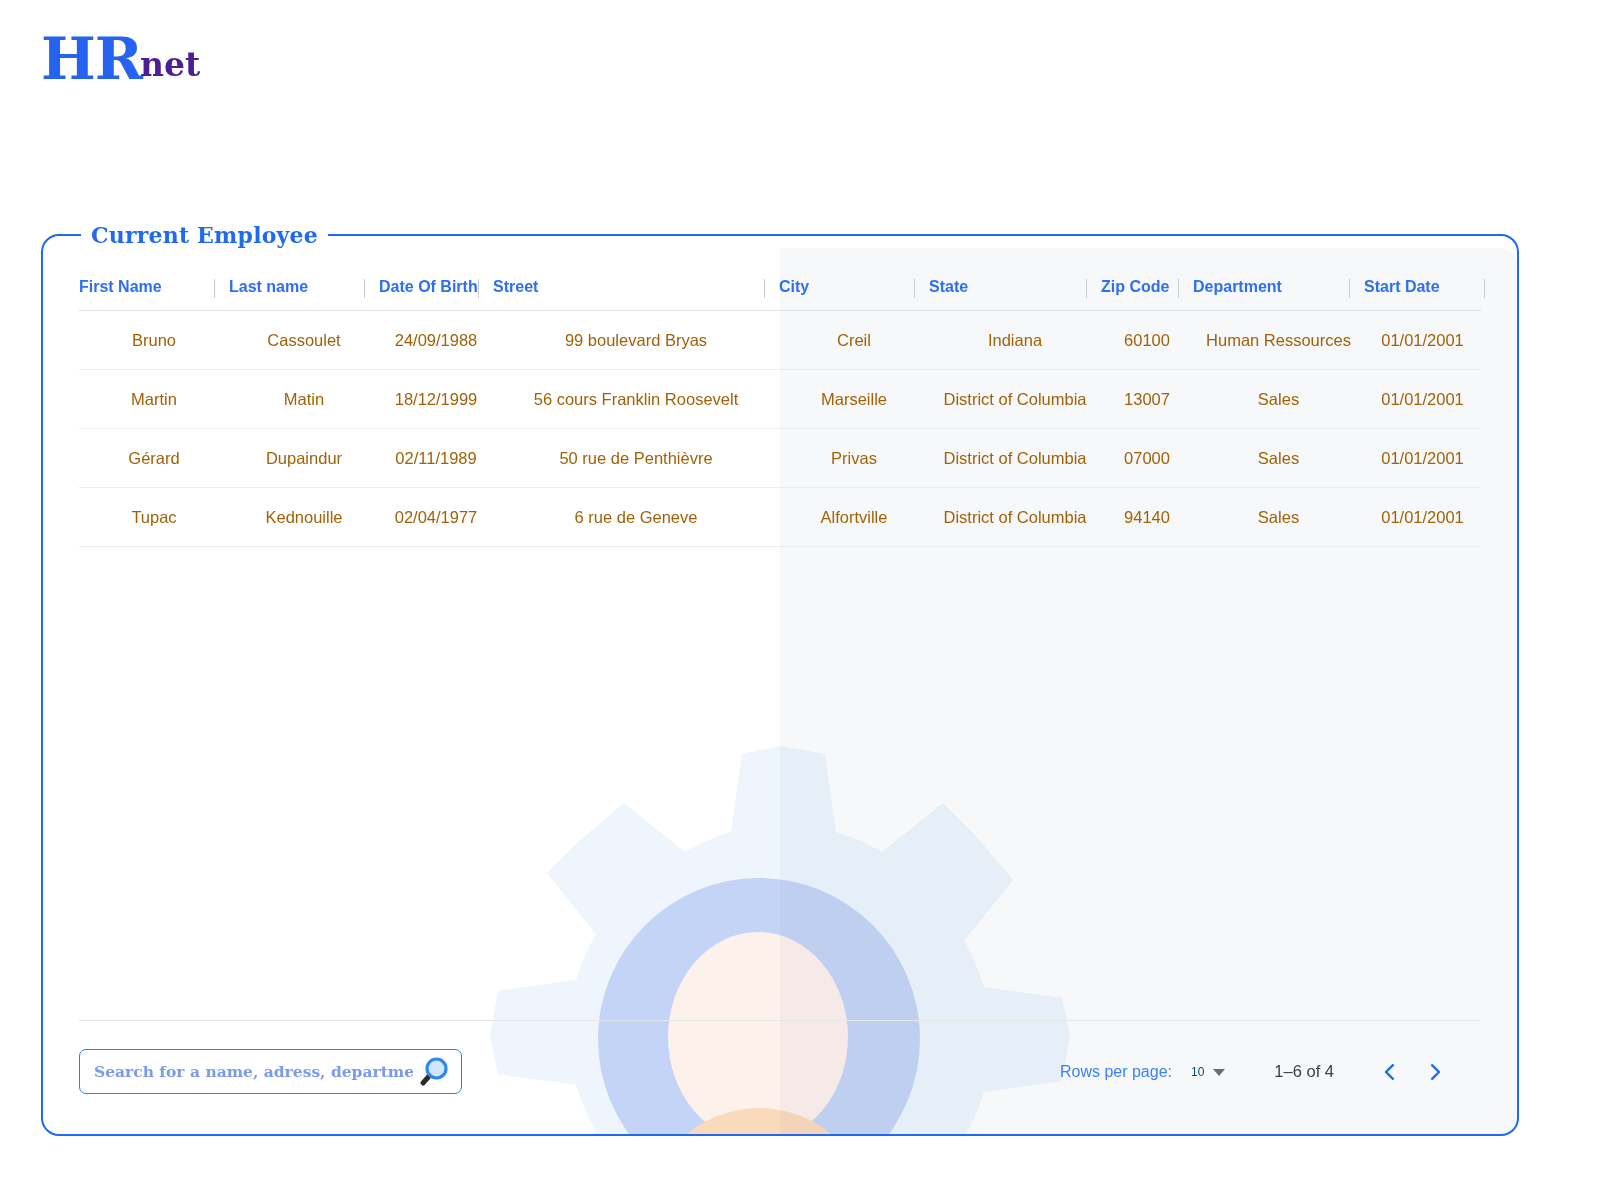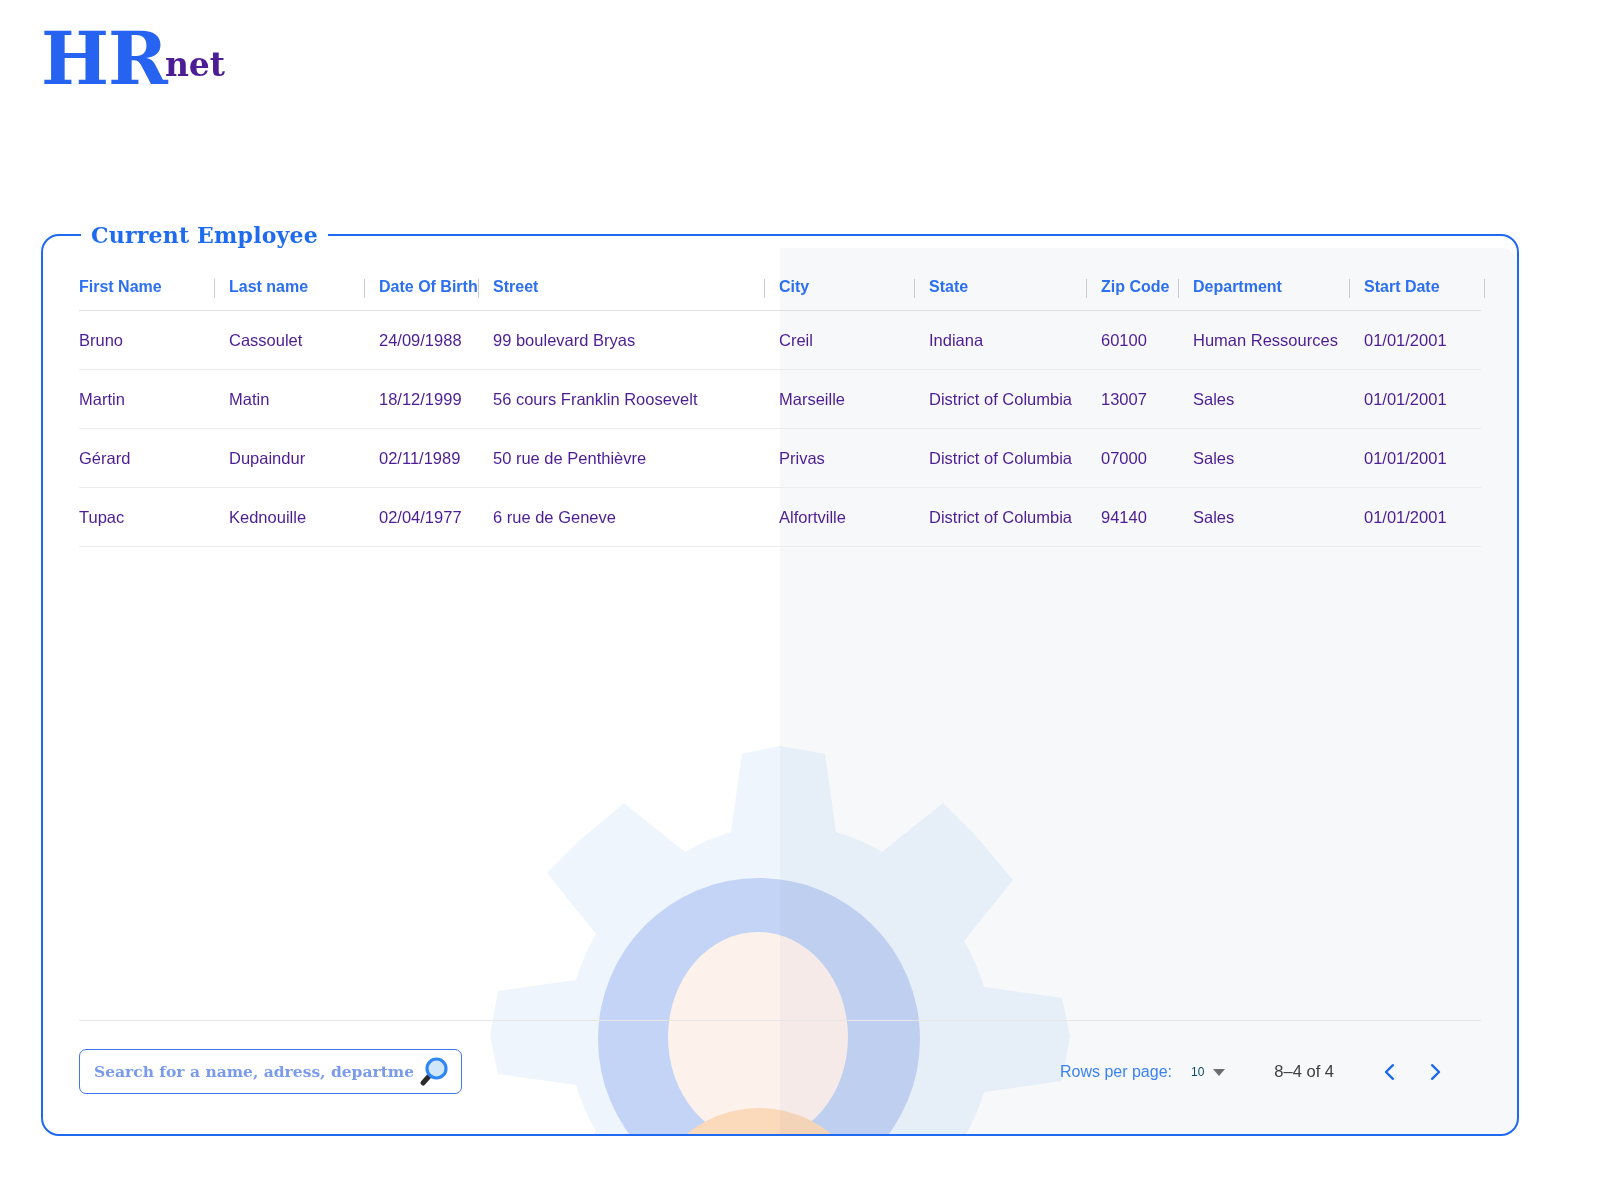--- a/index.html
+++ b/index.html
@@ -17,21 +17,21 @@
   .header { position: absolute; top: 0; left: 0; width: 1599px; height: 130px; }
 
   .logo {
     position: absolute; left: 41px; top: 18px;
     display: flex; align-items: flex-start;
     user-select: none;
   }
   .logo-hr {
     font-family: "DejaVu Serif", serif;
     font-weight: 700;
-    font-size: 72px;
+    font-size: 58px;
     line-height: 82px;
     color: #2563f0;
     letter-spacing: -1px;
   }
   .logo-net {
     font-family: "DejaVu Serif", serif;
     font-weight: 700;
     font-size: 33px;
     line-height: 33px;
     color: #4c1d95;
@@ -146,26 +146,27 @@
   thead th .sep-end {
     position: absolute;
     right: -4px; top: 1px;
     width: 1px; height: 19px;
     background: #c9cdd3;
   }
   thead tr { border-bottom: 1px solid #e1e1e1; }
 
   tbody td {
     font-size: 16.5px;
-    color: #4c1d95;
+    color: #a16207;
     padding: 20px 0 19px 0;
     border-bottom: 1px solid #ececec;
     white-space: nowrap;
     overflow: hidden;
     text-overflow: ellipsis;
+    text-align: center;
   }
 
   .c-first { width: 150px; }
   .c-last  { width: 150px; }
   .c-dob   { width: 114px; }
   .c-street{ width: 286px; }
   .c-city  { width: 150px; }
   .c-state { width: 172px; }
   .c-zip   { width: 92px; }
   .c-dept  { width: 171px; }
@@ -359,21 +360,21 @@
           <circle cx="18.5" cy="12.5" r="9.5" fill="#cfe6fb" stroke="#2f86f5" stroke-width="3.2"></circle>
         </svg>
       </div>
 
       <div class="pager">
         <span class="pager-label">Rows per page:</span>
         <div class="rows-select">
           <span class="rows-value">10</span>
           <span class="caret"></span>
         </div>
-        <span class="range">8–4 of 4</span>
+        <span class="range">1–6 of 4</span>
         <button class="nav-btn nav-prev">
           <svg width="22" height="22" viewBox="0 0 24 24">
             <path d="M15.2 4.6 L7.6 12 L15.2 19.4" fill="none" stroke="#1a6af0" stroke-width="2.6" stroke-linecap="round" stroke-linejoin="round"></path>
           </svg>
         </button>
         <button class="nav-btn nav-next">
           <svg width="22" height="22" viewBox="0 0 24 24">
             <path d="M8.8 4.6 L16.4 12 L8.8 19.4" fill="none" stroke="#1a6af0" stroke-width="2.6" stroke-linecap="round" stroke-linejoin="round"></path>
           </svg>
         </button>

